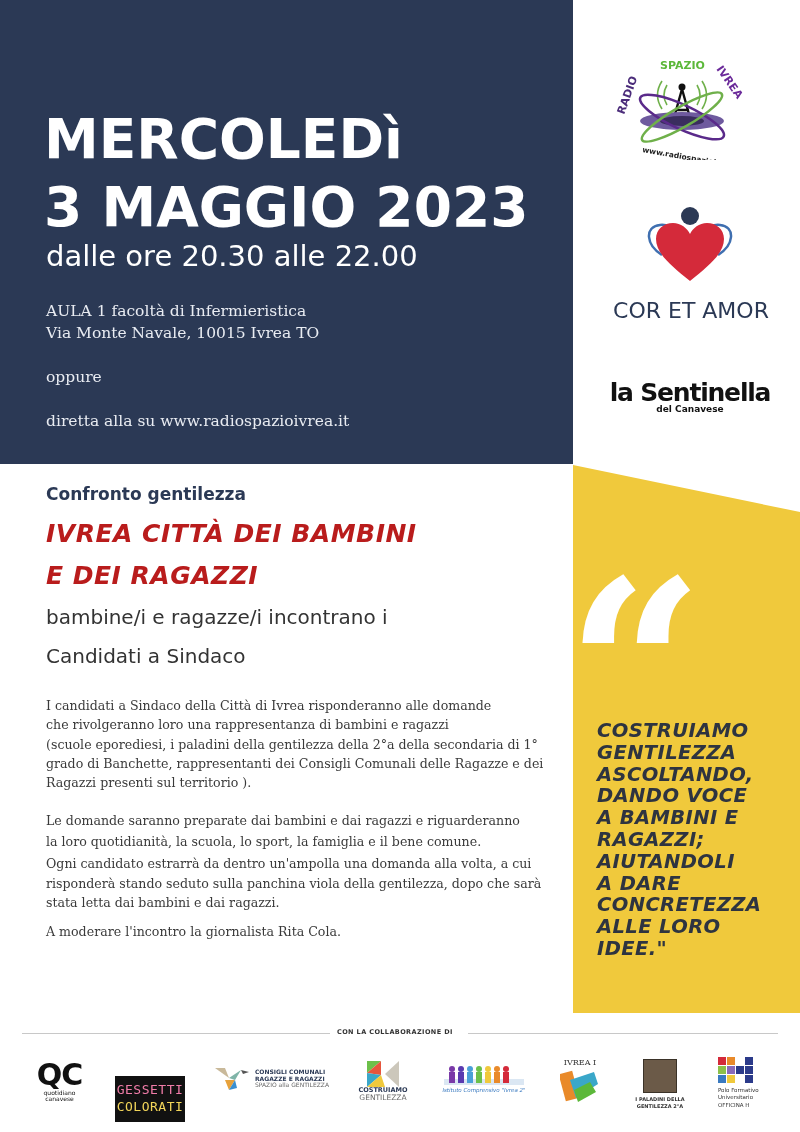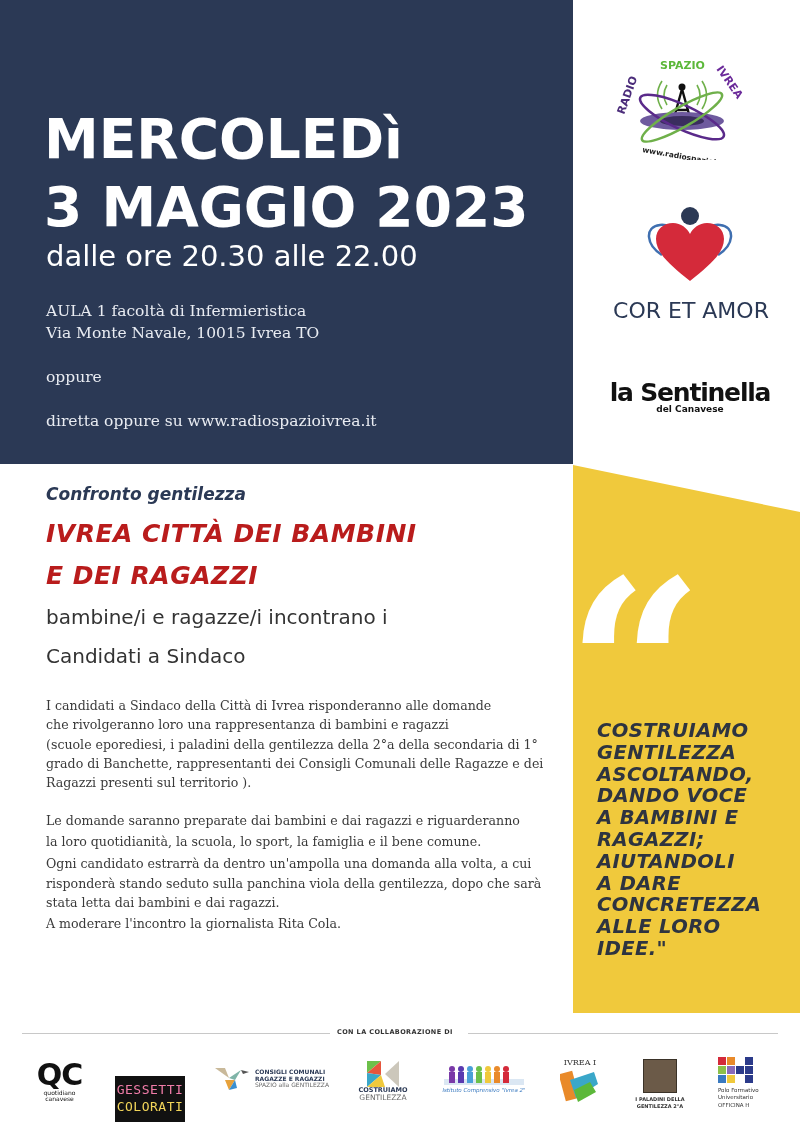--- a/index.html
+++ b/index.html
@@ -17,31 +17,31 @@
   .cor-logo { position: absolute; left: 640px; top: 205px; width: 100px; height: 80px; }
   .cor-text { position: absolute; left: 606px; top: 298px; width: 170px; text-align: center; font-family: "DejaVu Sans", sans-serif; font-size: 22px; color: #2b3955; letter-spacing: 0px; }
   .sentinella { position: absolute; left: 598px; top: 380px; width: 184px; text-align: center; }
   .sentinella .big { font-family: "DejaVu Sans", sans-serif; font-weight: bold; font-size: 25px; color: #111; letter-spacing: -1.2px; line-height: 1; }
   .sentinella .small { font-family: "DejaVu Sans", sans-serif; font-weight: bold; font-size: 9px; color: #111; margin-top: -1px; }
 
   .yellow { position: absolute; left: 573px; top: 465px; width: 227px; height: 548px; background: #f0c93c; clip-path: polygon(0 0, 100% 47px, 100% 100%, 0 100%); }
   .quote-mark { position: absolute; left: 566px; top: 548px; color: #ffffff; font-family: "DejaVu Serif", serif; font-weight: bold; font-size: 240px; line-height: 1; }
   .quote-text { position: absolute; left: 597px; top: 720px; width: 200px; color: #2e3440; font-family: "DejaVu Sans", sans-serif; font-weight: bold; font-style: italic; font-size: 19.5px; line-height: 21.8px; letter-spacing: 0.4px; }
 
-  .subtitle { position: absolute; left: 46px; top: 484px; color: #2b3955; font-family: "DejaVu Sans", sans-serif; font-weight: bold; font-style: italic; font-size: 17px; }
+  .subtitle { position: absolute; left: 46px; top: 484px; color: #2b3955; font-family: "DejaVu Sans", sans-serif; font-weight: bold; font-size: 17px; }
   .title { position: absolute; left: 46px; color: #b91c1c; font-family: "DejaVu Sans", sans-serif; font-weight: bold; font-style: italic; font-size: 25px; letter-spacing: 0.5px; }
   .lead { position: absolute; left: 46px; color: #333; font-family: "DejaVu Sans", sans-serif; font-size: 20px; }
 
   .body-text { position: absolute; left: 46px; top: 696px; width: 520px; color: #3a3a3a; font-family: "DejaVu Serif", serif; font-size: 12.6px; }
   .body-text p { margin: 0; }
   .body-text .p1 { line-height: 19.3px; }
   .body-text .p2 { line-height: 20.5px; margin-top: 19px; }
   .body-text .p3 { line-height: 19.3px; margin-top: 2px; }
   .body-text .p4 { margin-top: 20px; }
-  .body-text .p5 { margin-top: 4px; }
+  .body-text .p5 { margin-top: 12px; }
 
   .collab-line { position: absolute; top: 1033px; height: 1px; background: #c8c8c8; }
   .collab-label { position: absolute; left: 337px; top: 1028px; font-family: "DejaVu Sans", sans-serif; font-weight: bold; font-size: 6.5px; color: #333; letter-spacing: 0.4px; }
 
   .partner { position: absolute; display: flex; flex-direction: column; align-items: center; justify-content: center; }
   .qc .qc-big { font-family: "DejaVu Sans", sans-serif; font-weight: bold; font-size: 30px; color: #111; line-height: 1; letter-spacing: -1px; }
   .qc .qc-small { font-family: "DejaVu Sans", sans-serif; font-size: 6px; color: #111; line-height: 1; }
   .gessetti { background: #111; width: 70px; height: 46px; padding: 3px; margin-top: 20px; }
   .gessetti span { font-family: "DejaVu Sans Mono", monospace; font-size: 13px; line-height: 1.3; letter-spacing: 0.5px; }
   .consigli-text { font-family: "DejaVu Sans", sans-serif; font-size: 6px; line-height: 1.15; color: #2b3955; font-weight: bold; }
@@ -51,21 +51,21 @@
 </head>
 <body>
 
 <section class="hero">
   <div class="day">MERCOLEDì</div>
   <div class="date">3 MAGGIO 2023</div>
   <div class="time">dalle ore 20.30 alle 22.00</div>
   <div class="loc" style="top:304px;">AULA 1  facoltà di Infermieristica</div>
   <div class="loc" style="top:326px;">Via Monte Navale, 10015 Ivrea TO</div>
   <div class="loc" style="top:370px;">oppure</div>
-  <div class="loc" style="top:414px;">diretta oppure su www.radiospazioivrea.it</div>
+  <div class="loc" style="top:414px;">diretta alla su www.radiospazioivrea.it</div>
 </section>
 
 <div class="right-col"></div>
 
 <div class="radio-logo">
   <svg width="140" height="105" viewBox="0 0 140 105">
     <text x="12" y="60" font-family="DejaVu Sans, sans-serif" font-weight="bold" font-size="11" fill="#4b2c7a" transform="rotate(-70 12 60)">RADIO</text>
     <text x="48" y="14" font-family="DejaVu Sans, sans-serif" font-weight="bold" font-size="11" fill="#5cb83a">SPAZIO</text>
     <text x="104" y="14" font-family="DejaVu Sans, sans-serif" font-weight="bold" font-size="11" fill="#6b2a9a" transform="rotate(55 104 14)">IVREA</text>
     <path d="M55 30 q-6 10 0 20 M85 30 q6 10 0 20 M50 26 q-9 14 0 28 M90 26 q9 14 0 28" stroke="#6fb04a" stroke-width="1.6" fill="none"></path>

